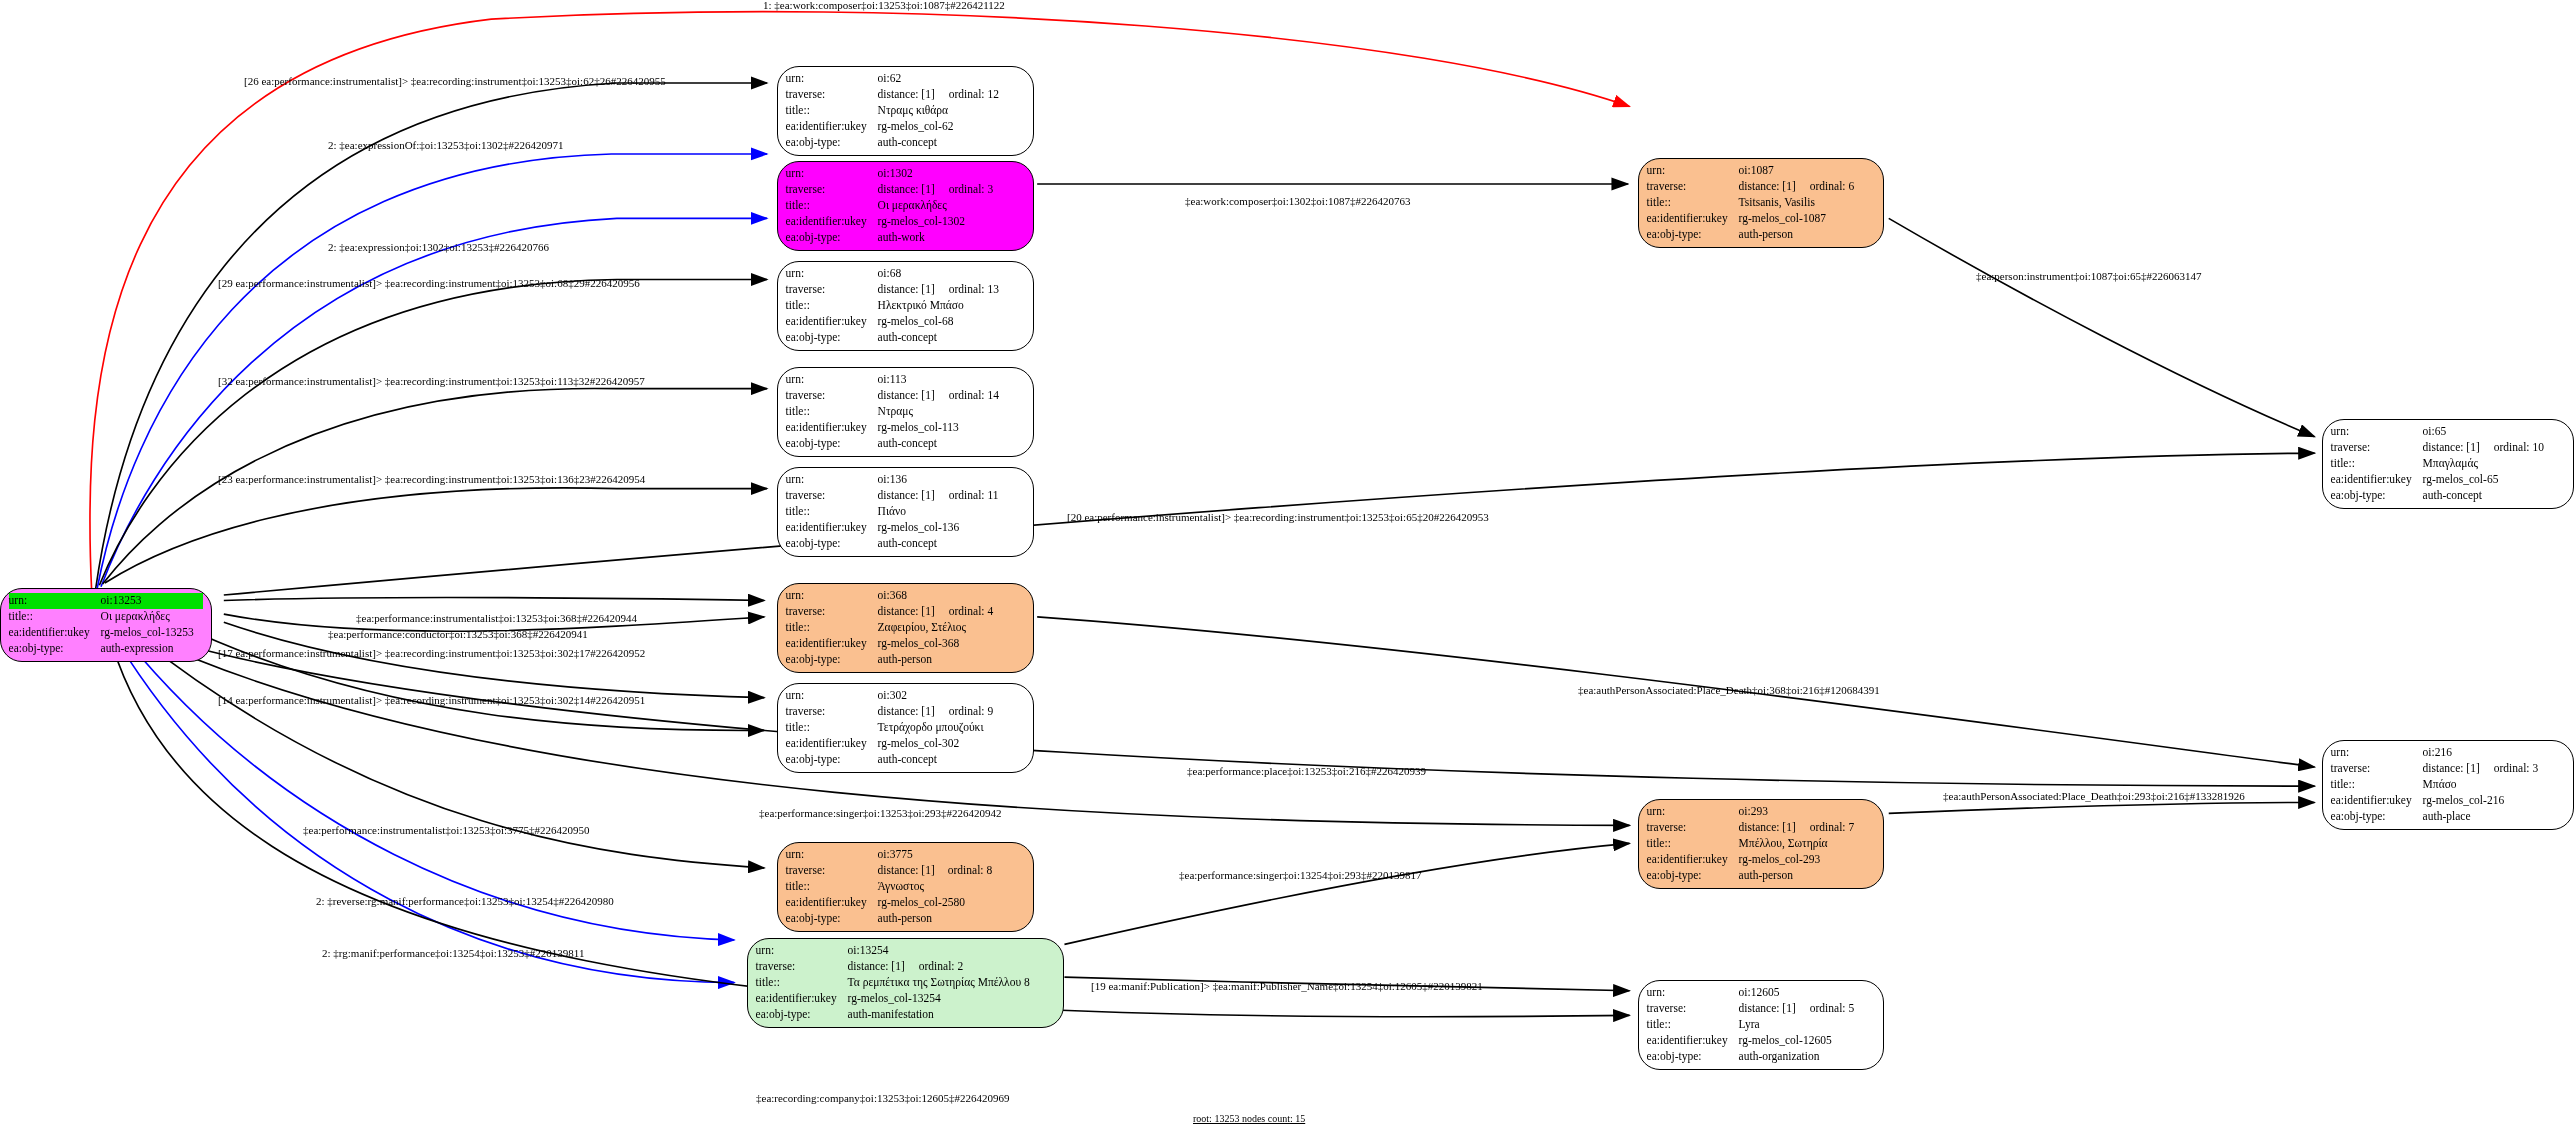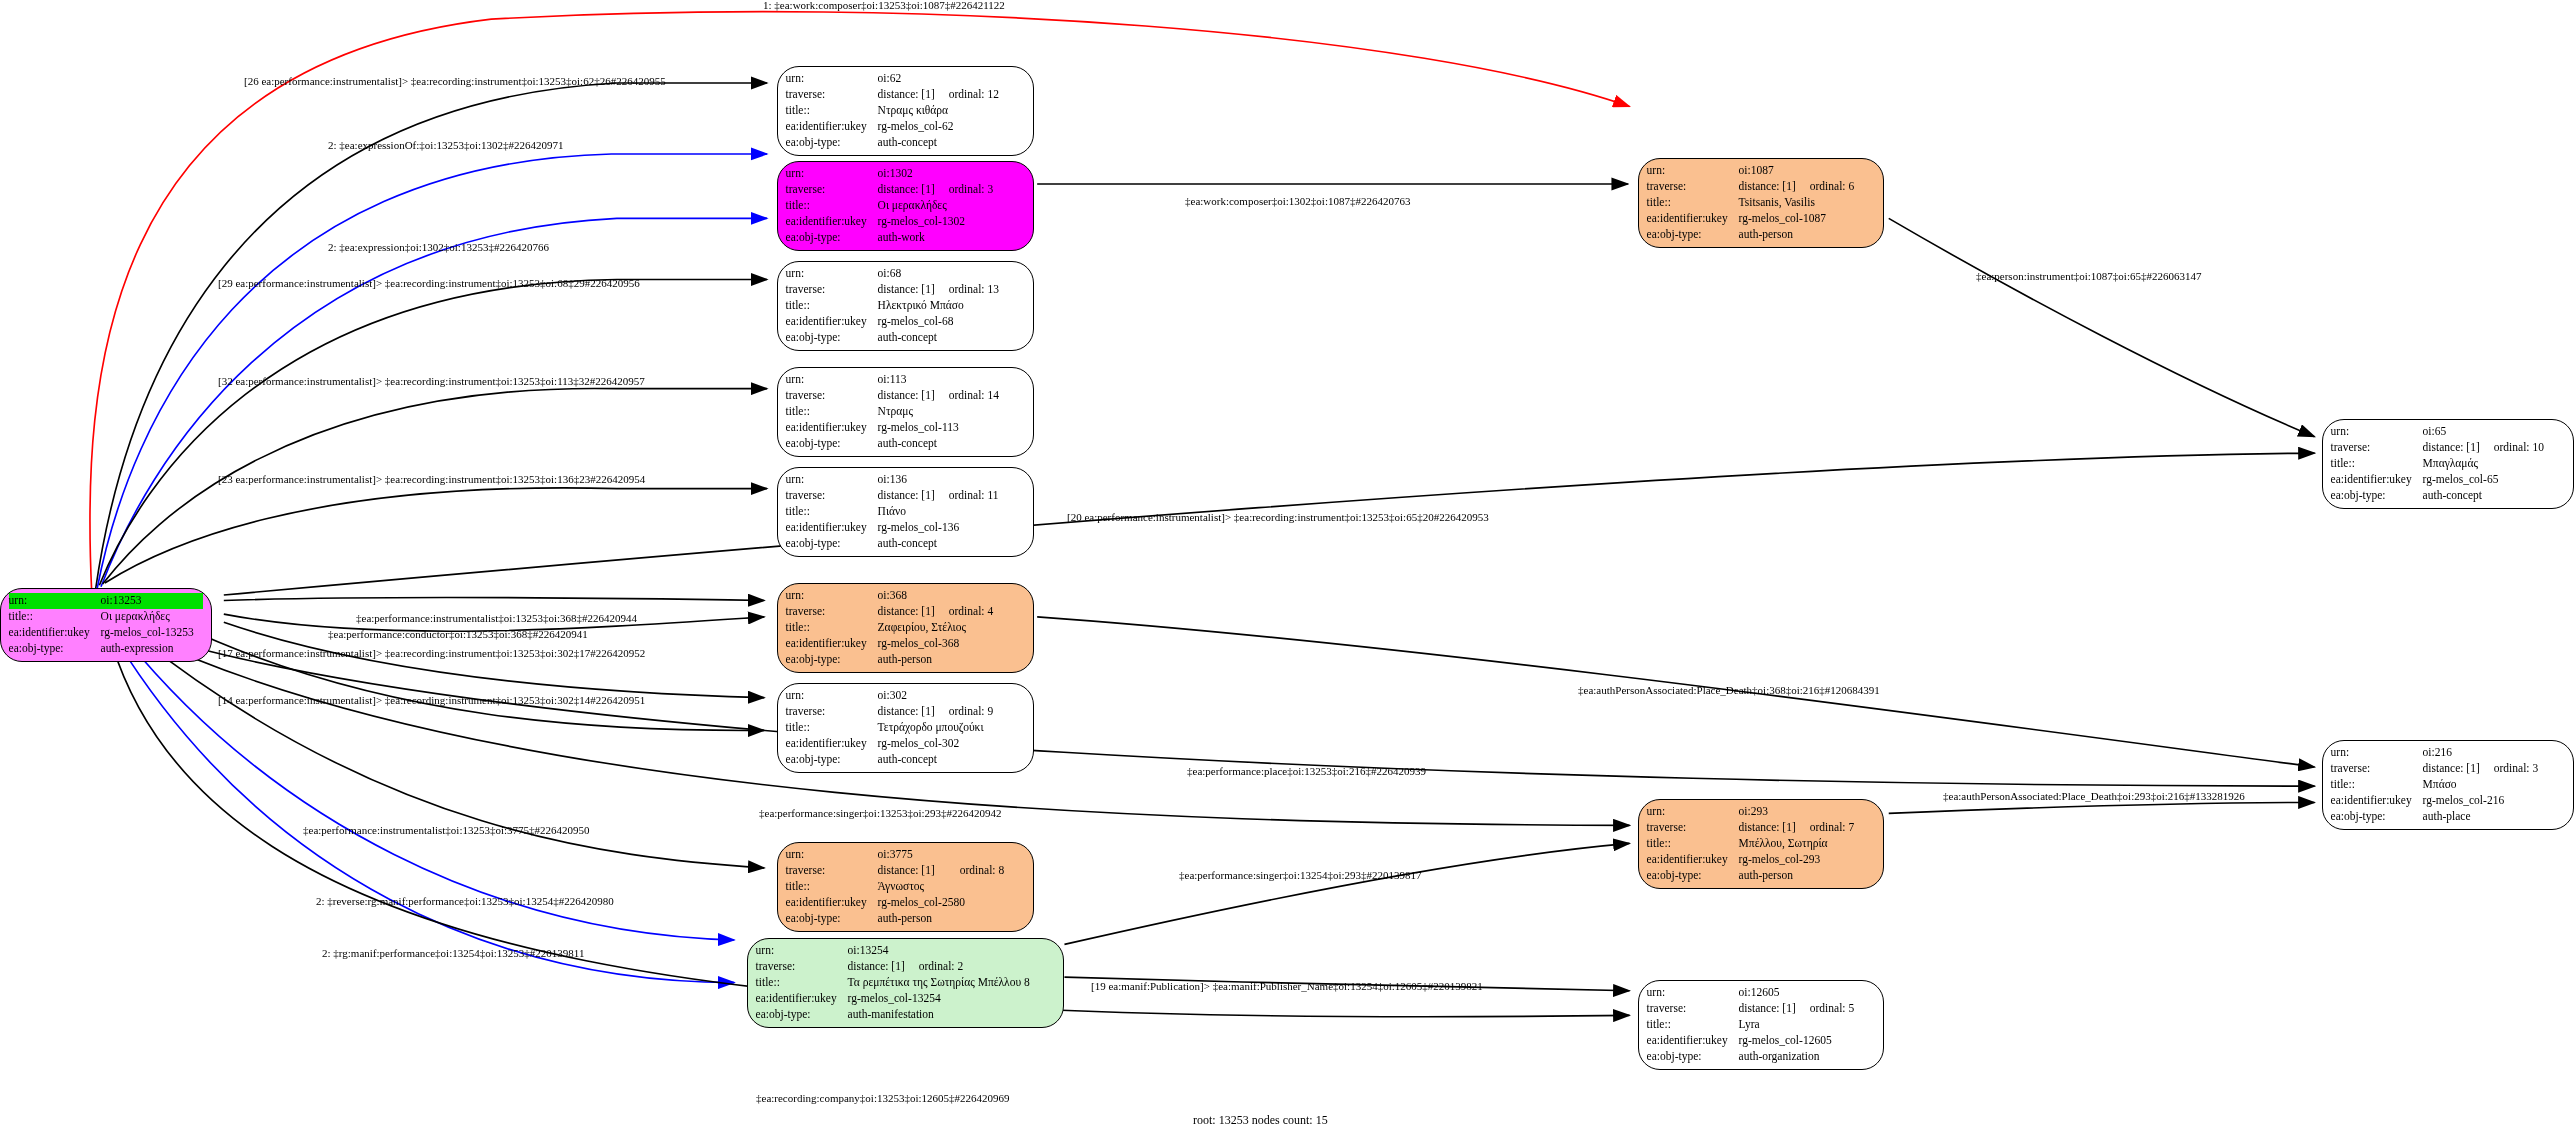--- a/index.html
+++ b/index.html
@@ -58,23 +58,24 @@
 
   .edge-label {
     position: absolute;
     font-size: 11px;
     color: #000000;
     white-space: nowrap;
     font-family: "Liberation Serif", "DejaVu Serif", serif;
   }
   .footer-label {
     position: absolute;
-    font-size: 12px;
+    font-size: 10px;
     color: #000;
     white-space: nowrap;
+    text-decoration: underline;
   }
 </style>
 </head>
 <body>
 
 <div id="canvas">
 
   <svg id="edges" viewBox="0 0 4719 2070">
     <defs>
       <marker id="ah" markerWidth="11" markerHeight="8" refX="10" refY="4" orient="auto" markerUnits="strokeWidth">
@@ -434,21 +435,21 @@
 
   <div class="node n-person" style="left:777px; top:842px; width:257px;">
     <table>
       <tbody>
           <tr>
         <td class="k">urn:</td>
         <td class="v">oi:3775</td>
       </tr>
       <tr>
         <td class="k">traverse:</td>
-        <td class="v"><span>distance: [1]</span><span style="margin-left:25px">ordinal: 8</span></td>
+        <td class="v"><span>distance: [1]</span><span style="margin-left:13px">ordinal: 8</span></td>
       </tr>
       <tr>
         <td class="k">title::</td>
         <td class="v">Άγνωστος</td>
       </tr>
       <tr>
         <td class="k">ea:identifier:ukey</td>
         <td class="v">rg-melos_col-2580</td>
       </tr>
       <tr>

